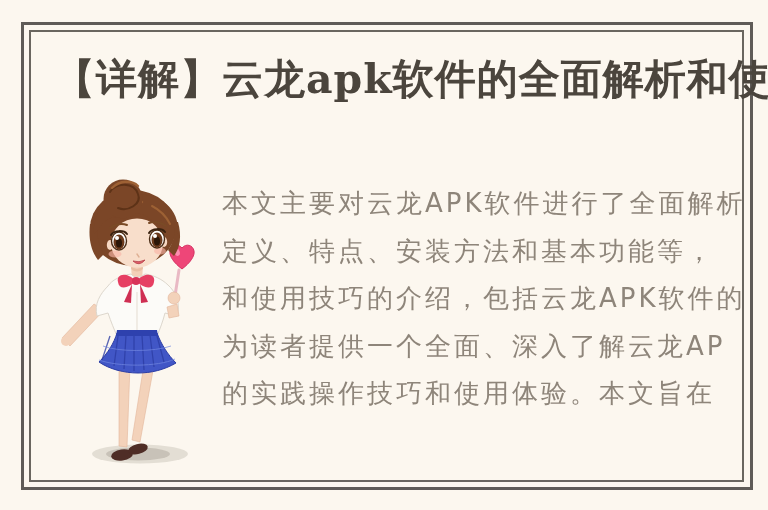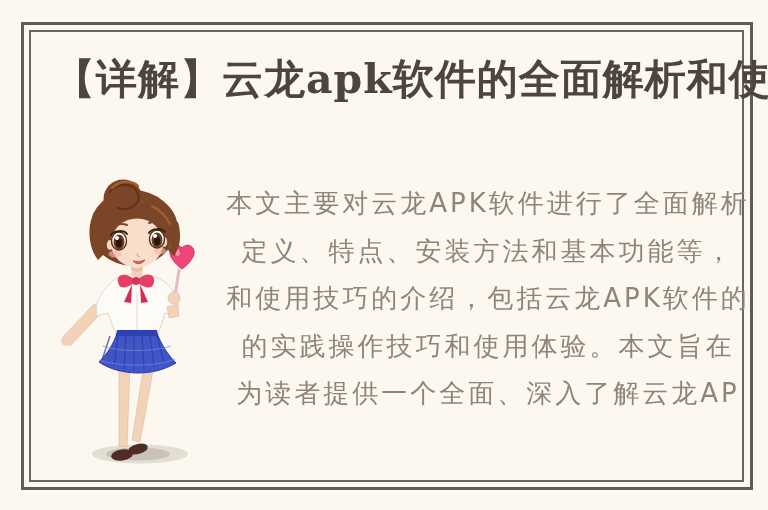--- a/index.html
+++ b/index.html
@@ -20,21 +20,20 @@
     position:absolute; left:54px; top:49px; width:700px;
     font-family:"DejaVu Serif","Liberation Serif",serif;
     font-weight:bold; font-size:41px; line-height:60px;
     color:#4b453d; letter-spacing:1px;
   }
   .title .tline { white-space:nowrap; }
   .article {
     position:absolute; left:222px; top:180px; width:532px;
     font-size:26px; line-height:47.6px; letter-spacing:3px;
     color:#8e857a;
-    text-align:center;
   }
   .article .line { white-space:nowrap; }
   .girl { position:absolute; left:58px; top:170px; width:162px; height:302px; }
 </style>
 </head>
 <body>
 
 <div class="page">
   <div class="frame-outer"></div>
   <div class="frame-inner"></div>
@@ -125,16 +124,16 @@
     <path d="M94,36 C102,40 108,46 112,54" stroke="#9d6134" stroke-width="2" fill="none" stroke-linecap="round"></path>
     <circle cx="65" cy="29" r="19.5" fill="#7b4627"></circle>
     <path d="M52,22 C58,12 76,12 80,24 C84,34 70,42 60,38" stroke="#5d3217" stroke-width="2" fill="none" stroke-linecap="round"></path>
     <path d="M54,18 C62,10 74,10 80,16" stroke="#9d6134" stroke-width="2.4" fill="none" stroke-linecap="round"></path>
   </svg>
 
   <div class="article">
     <div class="line">本文主要对云龙APK软件进行了全面解析</div>
     <div class="line">定义、特点、安装方法和基本功能等，</div>
     <div class="line">和使用技巧的介绍，包括云龙APK软件的</div>
+    <div class="line">为读者提供一个全面、深入了解云龙AP</div>
     <div class="line">的实践操作技巧和使用体验。本文旨在</div>
-    <div class="line">为读者提供一个全面、深入了解云龙AP</div>
   </div>
 </div>
 
 </body></html>

